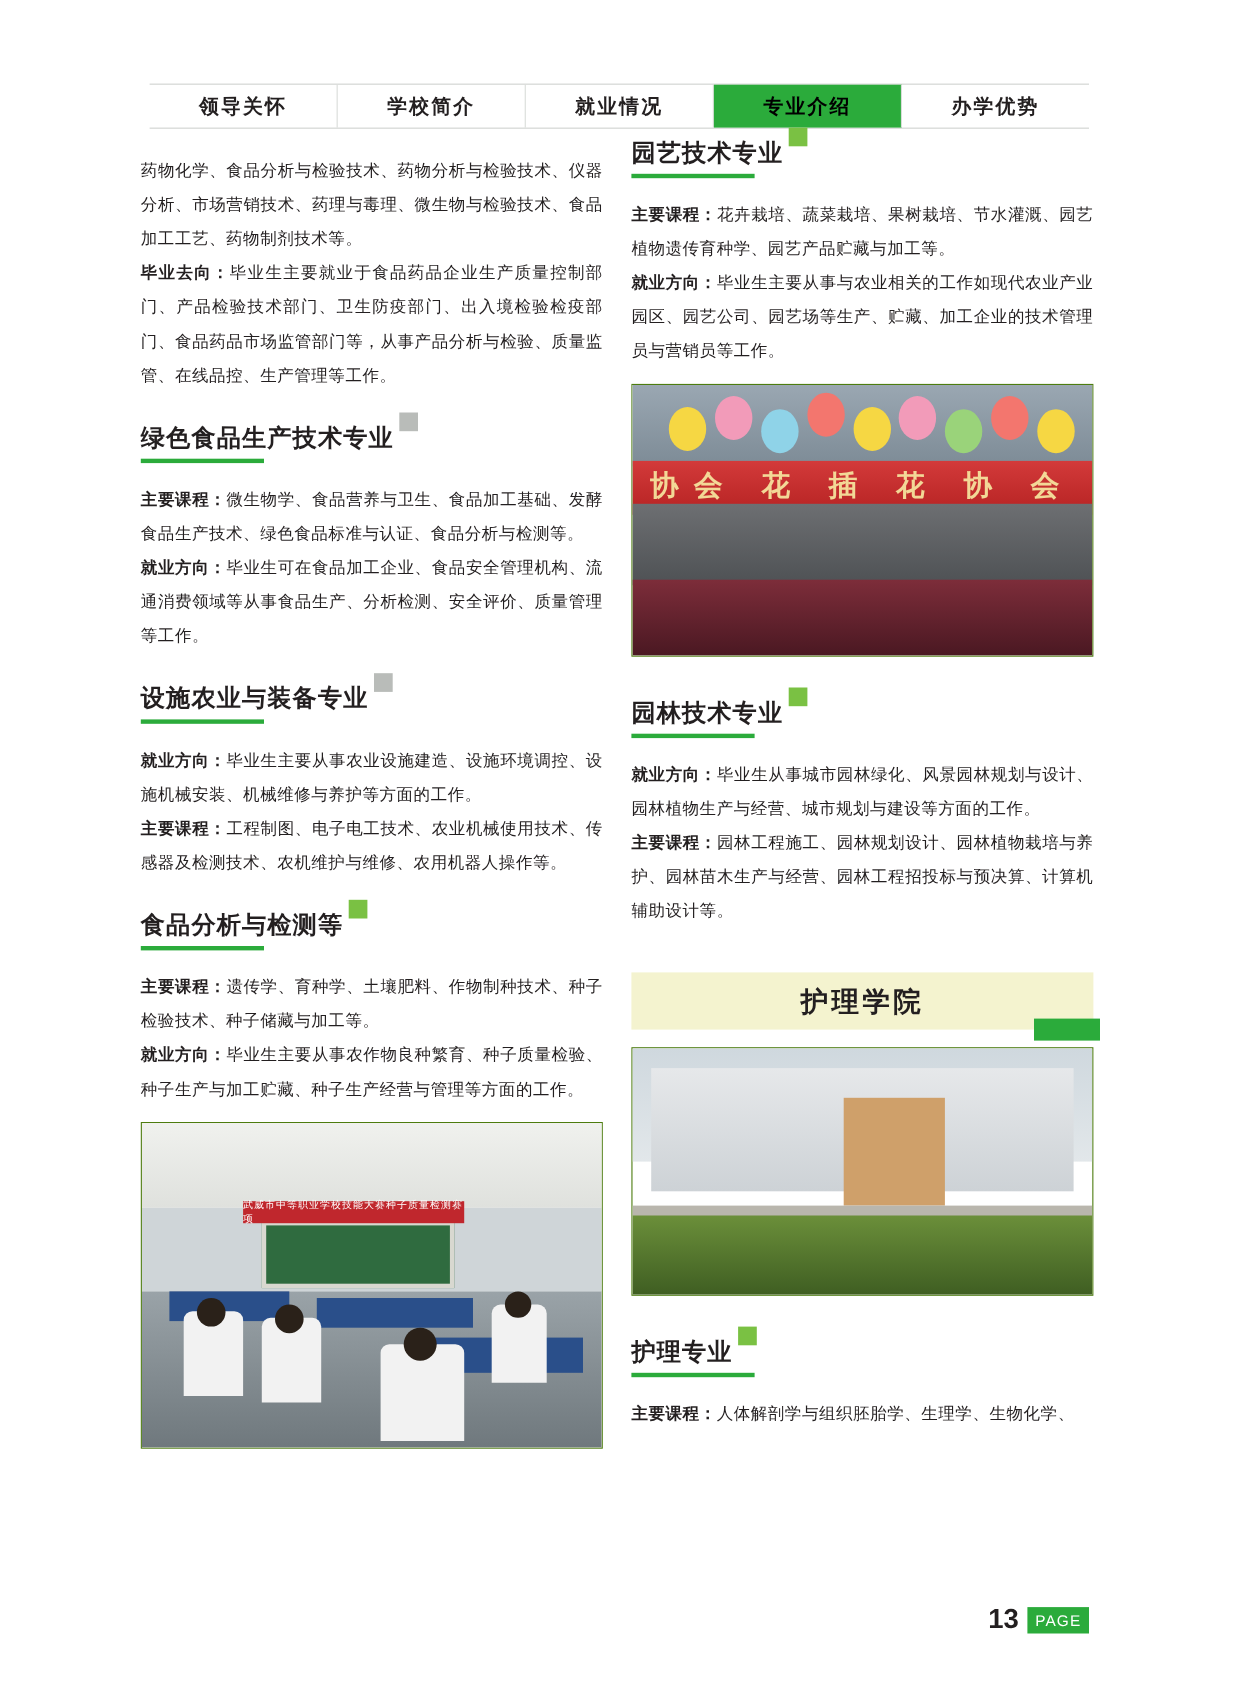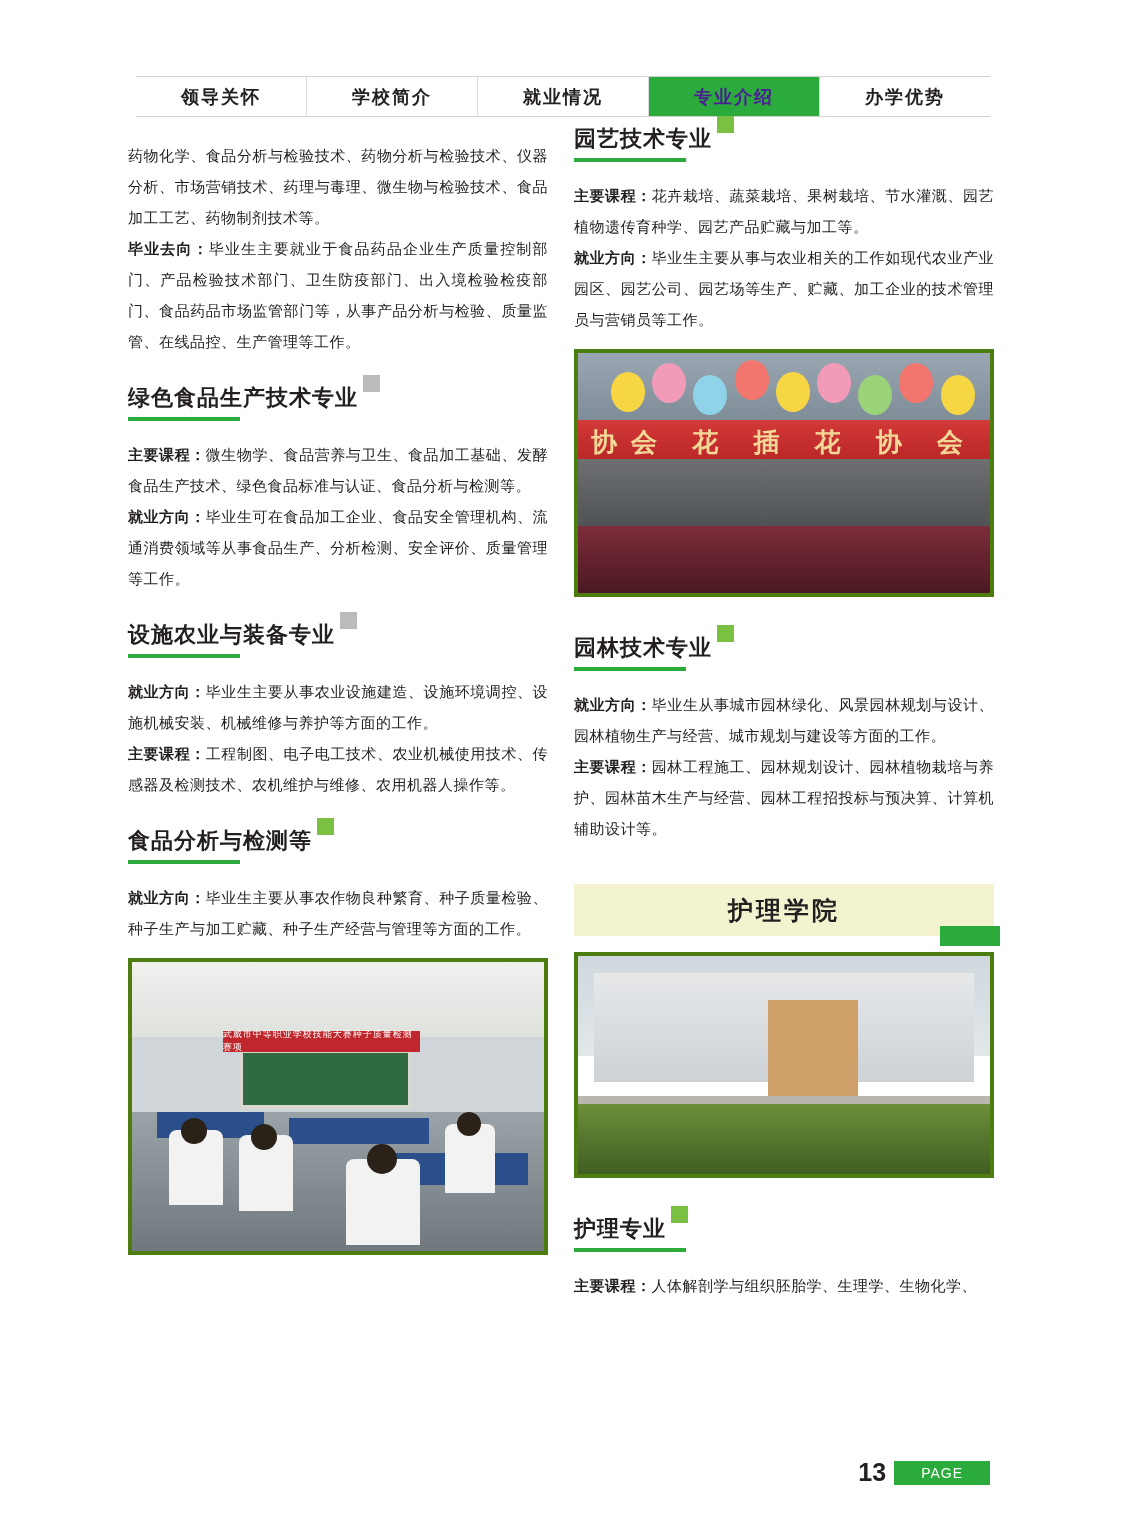--- a/index.html
+++ b/index.html
@@ -41,21 +41,21 @@
     font-size: 18px;
     font-weight: bold;
     letter-spacing: 2px;
     color: #231f20;
     border-right: 1px solid #d9dcd9;
     box-sizing: border-box;
   }
   .nav-item:last-child { border-right: none; }
   .nav-item.active {
     background: #2bab3b;
-    color: #4c1d95;
+    color: #000000;
   }
   
   .col-left {
     position: absolute;
     left: 128px;
     top: 140px;
     width: 420px;
   }
   .col-right {
     position: absolute;
@@ -126,21 +126,21 @@
     position: absolute;
     right: -6px;
     bottom: -10px;
     width: 60px;
     height: 20px;
     background: #2bab3b;
   }
   
   .photo {
     width: 420px;
-    border: 4px solid #4d7c0f;
+    border: 1px solid #4d7c0f;
     box-sizing: border-box;
     position: relative;
     overflow: hidden;
     margin: 14px 16px 10px 0;
   }
   .photo-flowers { height: 248px; }
   .photo-campus  { height: 226px; }
   .photo-lab     { height: 297px; }
 
   
@@ -181,21 +181,21 @@
     font-size: 25px;
     font-weight: bold;
     color: #231f20;
     margin-right: 8px;
   }
   .pagenum .tag {
     background: #2bab3b;
     color: #ffffff;
     font-size: 14px;
     letter-spacing: 1px;
-    padding: 4px 27px;
+    padding: 4px 7px;
   }
 </style>
 </head>
 <body>
 
 <div class="page">
 
   <div class="nav">
     <div class="nav-item">领导关怀</div>
     <div class="nav-item">学校简介</div>
@@ -226,20 +226,21 @@
     </div>
     <p class="body"><span class="lbl">就业方向：</span><span>毕业生主要从事农业设施建造、设施环境调控、设施机械安装、机械维修与养护等方面的工作。</span></p>
     <p class="body"><span class="lbl">主要课程：</span><span>工程制图、电子电工技术、农业机械使用技术、传感器及检测技术、农机维护与维修、农用机器人操作等。</span></p>
 
     
     <div class="heading green-sq">
       <span class="htext">食品分析与检测等</span>
       <span class="sq"></span>
       <span class="bar"></span>
     </div>
+    <p class="body"><span class="lbl">主要课程：</span><span>遗传学、育种学、土壤肥料、作物制种技术、种子检验技术、种子储藏与加工等。</span></p>
     <p class="body"><span class="lbl">就业方向：</span><span>毕业生主要从事农作物良种繁育、种子质量检验、种子生产与加工贮藏、种子生产经营与管理等方面的工作。</span></p>
 
     
     <div class="photo photo-lab">
       <div class="lb-ceil"></div>
       <div class="lb-wall"></div>
       <div class="lb-board"></div>
       <div class="lb-banner">武威市中等职业学校技能大赛种子质量检测赛项</div>
       <div class="lb-floor"></div>
       <div class="lb-bench" style="left:6%;top:52%;width:26%;height:9%;"></div>

